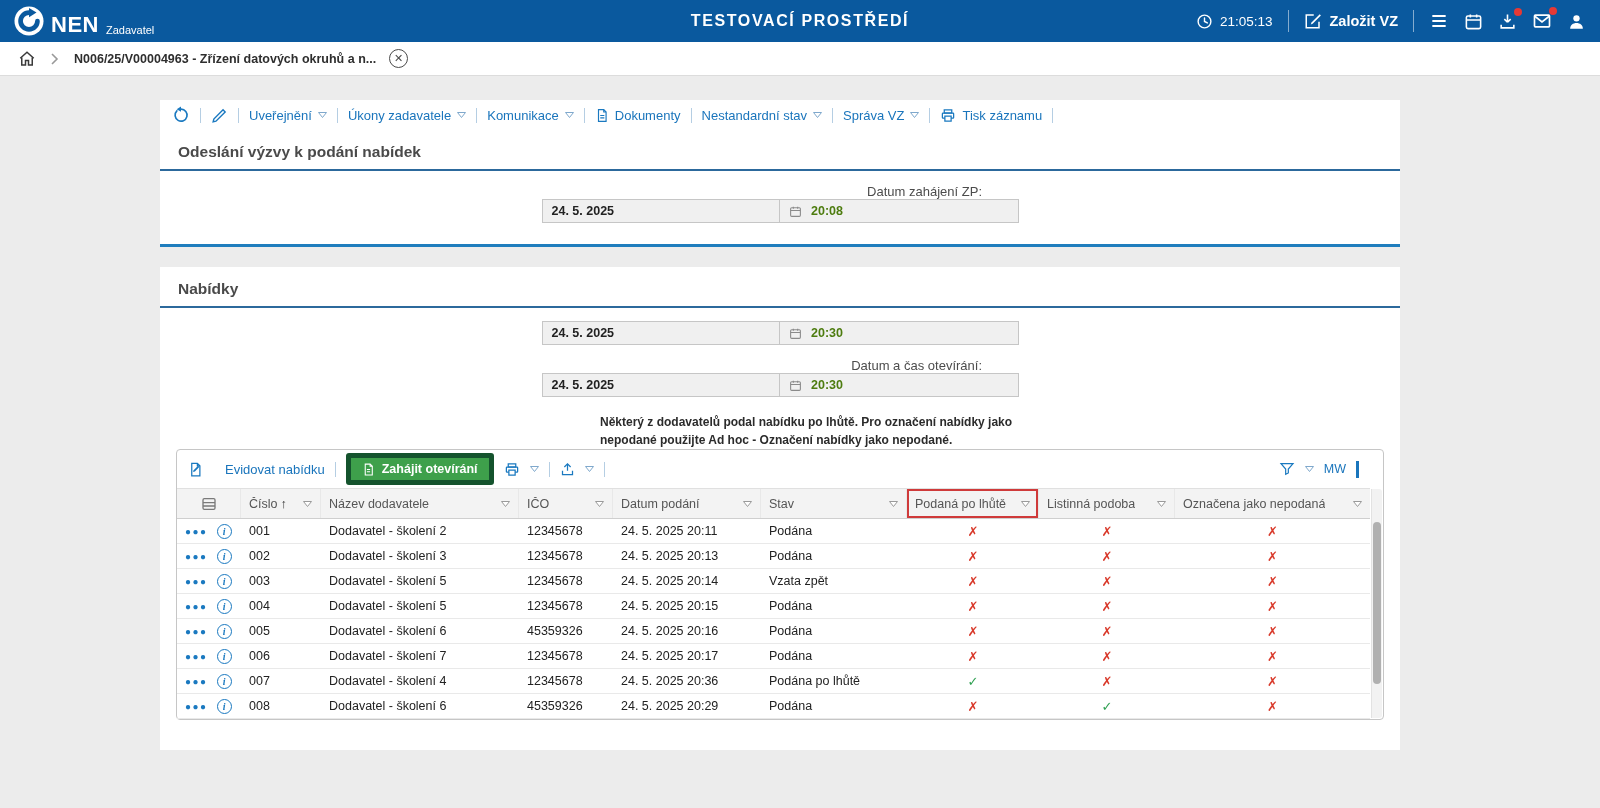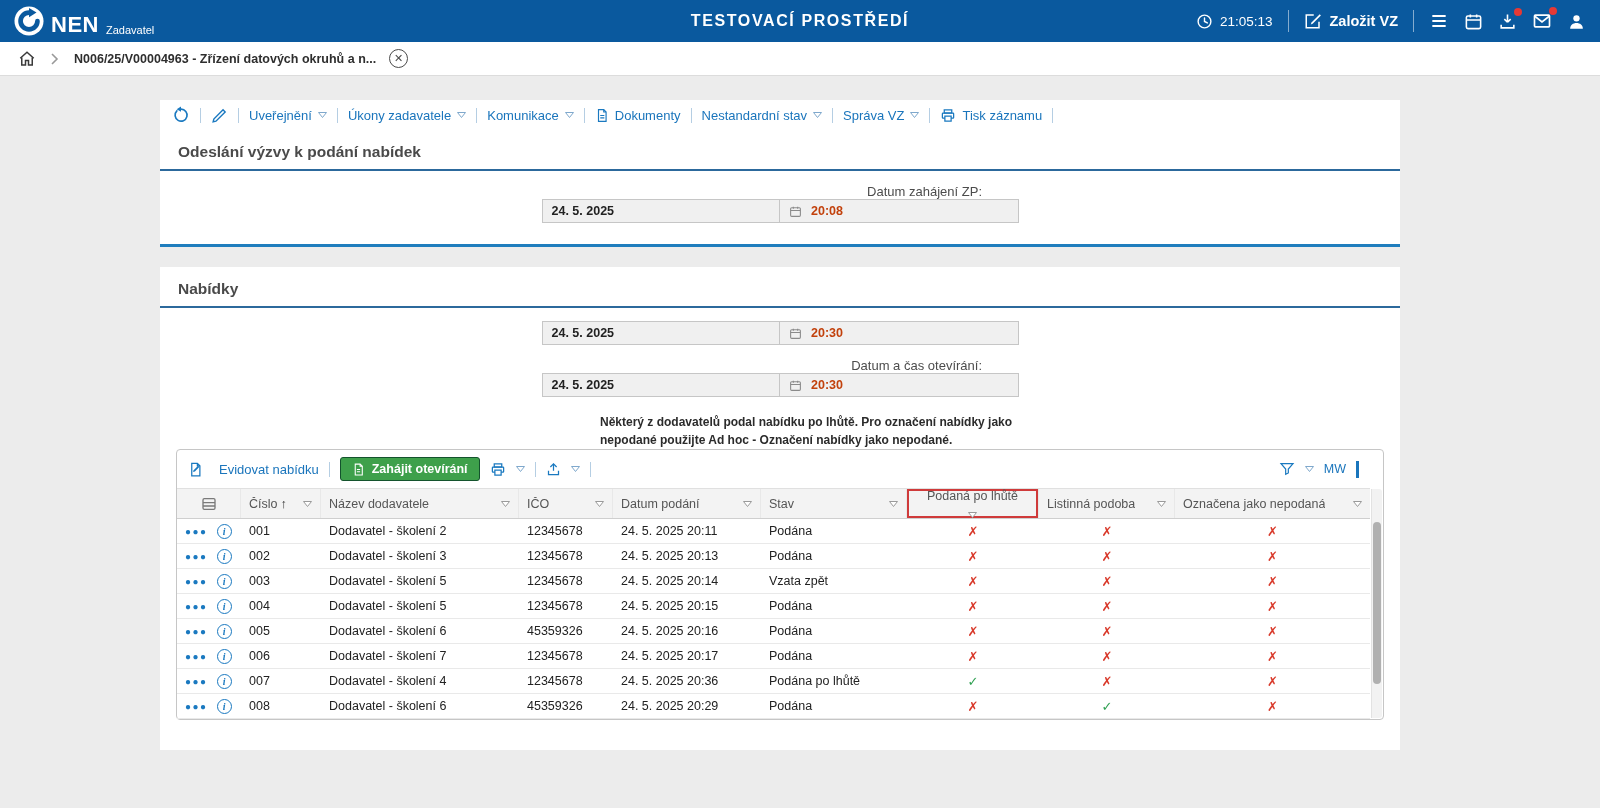--- a/index.html
+++ b/index.html
@@ -41,38 +41,38 @@
   .card { background:#fff; }
   .card h2 { font-size:15.5px; font-weight:bold; color:#4a4a4a; padding:13px 18px 8px; }
   .h-rule { height:2px; background:#2c699c; }
   .card-top { border-bottom:3px solid #1f7dbd; margin-bottom:20px; padding-bottom:8px; }
   .card-main { padding-bottom:30px; }
 
   .frow { display:flex; align-items:center; margin:13px 0;flex-direction:column; }
   .flabel { width:428px; text-align:right; padding-right:12px; color:#4c4c4c; font-size:13px; }
   .fgroup { display:flex; width:477px; border:1px solid #c6c6c6; background:#f0f0f0; }
   .fdate { width:50%; padding:4px 9px; font-weight:bold; font-size:12.5px; color:#222; border-right:1px solid #c6c6c6; }
-  .ftime { width:50%; padding:3px 9px; font-weight:bold; font-size:12.5px; color:#c2410c; display:flex; align-items:center; gap:9px; }
+  .ftime { width:50%; padding:3px 9px; font-weight:bold; font-size:12.5px; color:#4d7c0f; display:flex; align-items:center; gap:9px; }
 
   .warn { margin-left:440px; width:438px; font-weight:bold; font-size:12px; color:#2b2b2b; line-height:1.5; margin-top:16px; }
 
   .sub-title { font-weight:bold; font-size:13.5px; color:#333; padding:20px 18px 8px; }
 
   
   .tcard { margin:0 16px; border:1px solid #c6c6c6; border-radius:4px; background:#fff; position:relative; padding-right:13px; }
   .tc-toolbar { height:38px; display:flex; align-items:center; gap:10px; padding:0 11px; }
-  .link-btn { color:#1a75bc; font-size:13px; display:flex; gap:16px; align-items:center; cursor:pointer; }
-  .green-btn { background:#3ea04b; color:#fff; font-weight:bold; font-size:12.5px; border-radius:3px; padding:4px 11px; display:flex; gap:7px; align-items:center; cursor:pointer; border:1px solid #14532d; }
+  .link-btn { color:#1a75bc; font-size:13px; display:flex; gap:22px; align-items:center; cursor:pointer; }
+  .green-btn { background:#3ea04b; color:#fff; font-weight:bold; font-size:12.5px; border-radius:3px; padding:4px 11px; display:flex; gap:7px; align-items:center; cursor:pointer; border:5px solid #14532d; }
   .tc-right { margin-left:auto; display:flex; align-items:center; gap:10px; }
   .mw-link { color:#1a75bc; font-size:12.5px; cursor:pointer; }
   .blue-bar { width:3px; height:17px; background:#1a75bc; }
 
   .thead { display:flex; background:#f3f3f3; border-top:1px solid #e0e0e0; border-bottom:1px solid #cfcfcf; height:31px; align-items:stretch; }
   .hcell { display:flex; align-items:center; justify-content:space-between; gap:4px; padding:0 8px; font-size:12.5px; color:#555; border-right:1px solid #e8e8e8; cursor:pointer; white-space:nowrap; overflow:hidden; }
-  .hcell.red-outline { box-shadow:inset 0 0 0 2px #cf3a3a;flex-direction:column; }
+  .hcell.red-outline { box-shadow:inset 0 0 0 2px #cf3a3a; }
   .sort-arrow { color:#333; font-weight:bold; margin-left:3px; }
   .hlabel { overflow:hidden; text-overflow:ellipsis; }
 
   .trow { display:flex; height:25px; align-items:center; border-bottom:1px solid #e9e9e9; font-size:12.5px; color:#222; cursor:pointer; }
   .cell { padding:0 8px; white-space:nowrap; overflow:hidden; }
   .c-menu { display:flex; align-items:center; gap:9px; }
   .dots { color:#1a79c0; font-size:10px; letter-spacing:1.5px; cursor:pointer; }
   .info-i { width:15px; height:15px; min-width:15px; border:1.5px solid #1a79c0; border-radius:50%; color:#1a79c0; font-size:10px; font-weight:bold; font-style:italic; display:flex; align-items:center; justify-content:center; cursor:pointer; font-family:"Liberation Serif",serif; }
   .mark { text-align:center; font-weight:bold; font-size:13px; }
   .mark-no { color:#d93a2b; }

